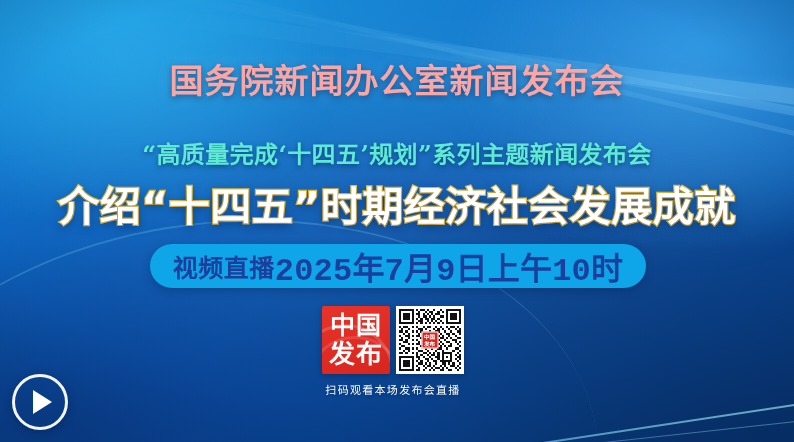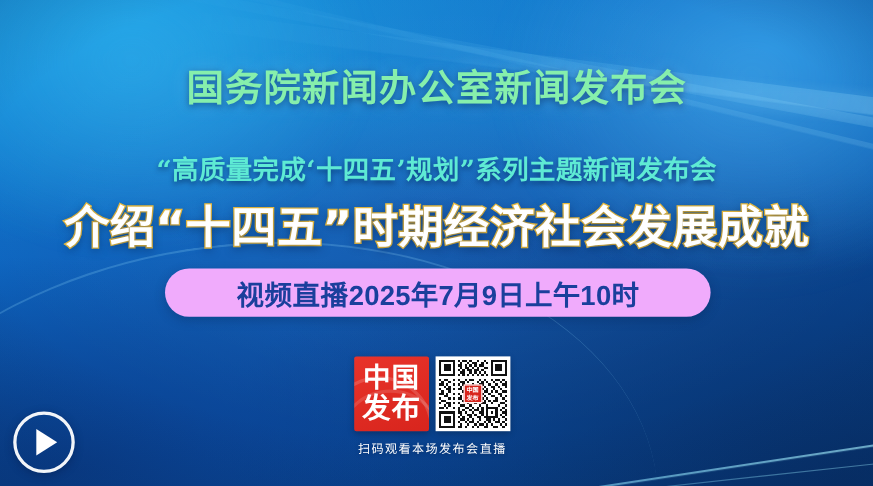--- a/index.html
+++ b/index.html
@@ -82,21 +82,21 @@
   .content { position:absolute; inset:0; }
 
   .main-title {
     position:absolute; left:0; right:0; top:60px;
     text-align:center;
     font-family:"DejaVu Serif", "Liberation Serif", serif;
     font-weight:700;
     font-size:34px;
     line-height:42px;
     letter-spacing:1px;
-    color:#86efac;
+    color:#fca5a5;
     text-shadow:0 2px 7px rgba(2,30,74,0.55), 0 0 18px rgba(150,215,255,0.30);
     white-space:nowrap;
   }
 
   .sub-title {
     position:absolute; left:0; right:0; top:139px;
     text-align:center;
     font-family:"DejaVu Serif", "Liberation Serif", serif;
     font-weight:700;
     font-size:24px;
@@ -120,44 +120,44 @@
     -webkit-text-stroke:2.4px #f3c23d;
     paint-order:stroke fill;
     text-shadow:0 3px 9px rgba(2,28,72,0.55);
   }
 
   .pill {
     position:absolute;
     left:150px; top:244px;
     width:496px; height:44px;
     border-radius:22px;
-    background:#f0abfc;
+    background:#0ea5e9;
     box-shadow:0 3px 10px rgba(2,30,74,0.30);
     display:flex; align-items:center; justify-content:center;
     white-space:nowrap;
   }
   .pill-label {
     font-family:"DejaVu Serif", "Liberation Serif", serif;
     font-weight:700;
     font-size:25px;
     color:#1a3f9c;
     letter-spacing:0.5px;
   }
   .pill-date {
-    font-family:Liberation Sans, sans-serif;
-    font-weight:700;
-    font-size:25px;
+    font-family:Liberation Mono, monospace;
+    font-weight:700;
+    font-size:32px;
     color:#1a3f9c;
     letter-spacing:0.2px;
   }
 
   
   .qr-block {
     position:absolute;
-    left:322px; top:324px;
+    left:322px; top:306px;
     display:flex; flex-direction:column; align-items:center;
   }
   .qr-row { display:flex; align-items:stretch; gap:6px; }
 
   .brand-logo {
     width:68px; height:68px;
     background:linear-gradient(160deg,#e8332a 0%, #d8251d 100%);
     border-radius:2px;
     position:relative;
     display:flex; flex-direction:column;

